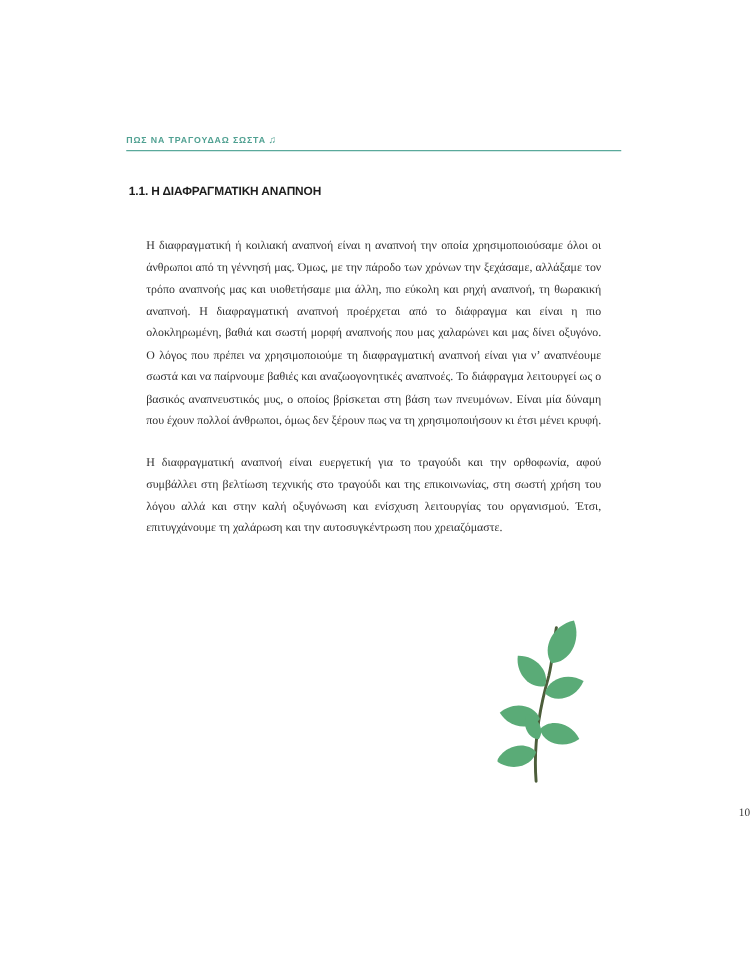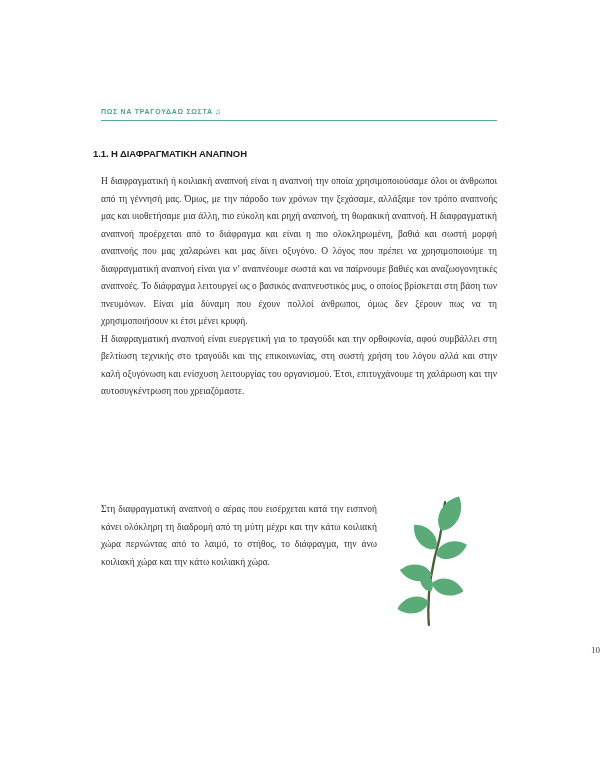--- a/index.html
+++ b/index.html
@@ -30,41 +30,41 @@
     color: #4fa091;
     white-space: nowrap;
   }
   .running-header .note {
     font-size: 8px;
     letter-spacing: 0;
     margin-left: 2px;
   }
   .h-section {
     position: absolute;
-    left: 93px;
+    left: 103px;
     width: 396px;
     font-family: "Liberation Sans", sans-serif;
     font-weight: 700;
     font-size: 9.5px;
     letter-spacing: -0.1px;
     color: #1d1d1d;
     white-space: nowrap;
   }
   .h-sec1 { top: 148px; }
   .h-sec2 { top: 470px; }
   .body-block {
     position: absolute;
     left: 101px;
     top: 173px;
     width: 396px;
     font-size: 9.5px;
     line-height: 17.5px;
     text-align: justify;
   }
-  .body-block p, .two-col p { margin: 0; }
+  .body-block p, .two-col p { margin: 16px; }
   .two-col {
     position: absolute;
     left: 101px;
     top: 501px;
     width: 396px;
   }
   .col-text {
     width: 276px;
     font-size: 9.5px;
     line-height: 17.5px;
@@ -99,21 +99,20 @@
   <div class="h-section h-sec1">1.1. Η ΔΙΑΦΡΑΓΜΑΤΙΚΗ ΑΝΑΠΝΟΗ</div>
 
   <div class="body-block">
     <p>Η διαφραγματική ή κοιλιακή αναπνοή είναι η αναπνοή την οποία χρησιμοποιούσαμε όλοι οι άνθρωποι από τη γέννησή μας. Όμως, με την πάροδο των χρόνων την ξεχάσαμε, αλλάξαμε τον τρόπο αναπνοής μας και υιοθετήσαμε μια άλλη, πιο εύκολη και ρηχή αναπνοή, τη θωρακική αναπνοή. Η διαφραγματική αναπνοή προέρχεται από το διάφραγμα και είναι η πιο ολοκληρωμένη, βαθιά και σωστή μορφή αναπνοής που μας χαλαρώνει και μας δίνει οξυγόνο. Ο λόγος που πρέπει να χρησιμοποιούμε τη διαφραγματική αναπνοή είναι για ν’ αναπνέουμε σωστά και να παίρνουμε βαθιές και αναζωογονητικές αναπνοές. Το διάφραγμα λειτουργεί ως ο βασικός αναπνευστικός μυς, ο οποίος βρίσκεται στη βάση των πνευμόνων. Είναι μία δύναμη που έχουν πολλοί άνθρωποι, όμως δεν ξέρουν πως να τη χρησιμοποιήσουν κι έτσι μένει κρυφή.</p>
     <p>Η διαφραγματική αναπνοή είναι ευεργετική για το τραγούδι και την ορθοφωνία, αφού συμβάλλει στη βελτίωση τεχνικής στο τραγούδι και της επικοινωνίας, στη σωστή χρήση του λόγου αλλά και στην καλή οξυγόνωση και ενίσχυση λειτουργίας του οργανισμού. Έτσι, επιτυγχάνουμε τη χαλάρωση και την αυτοσυγκέντρωση που χρειαζόμαστε.</p>
   </div>
 
 
   <div class="two-col">
     <div class="col-text">
-      <p>Στη διαφραγματική αναπνοή ο αέρας που εισέρχεται κατά την εισπνοή κάνει ολόκληρη τη διαδρομή από τη μύτη μέχρι και την κάτω κοιλιακή χώρα περνώντας από το λαιμό, το στήθος, το διάφραγμα, την άνω κοιλιακή χώρα και την κάτω κοιλιακή χώρα.</p>
     </div>
     <svg class="plant" viewBox="0 0 76 130" aria-hidden="true">
       <defs>
         <path id="leaf" d="M0,0 C7,-13 28,-14 40,0 C28,14 7,13 0,0 Z"></path>
       </defs>
       <path d="M30,127 C28,102 32,72 40,44 C43,32 44,16 46,6" fill="none" stroke="#4C5D3A" stroke-width="2.3" stroke-linecap="round"></path>
       <g fill="#5AAB77">
         <use href="#leaf" transform="translate(42,34) rotate(-62) scale(0.95)"></use>
         <use href="#leaf" transform="translate(37,52) rotate(-132) scale(0.8)"></use>
         <use href="#leaf" transform="translate(37,58) rotate(-18) scale(0.8)"></use>

